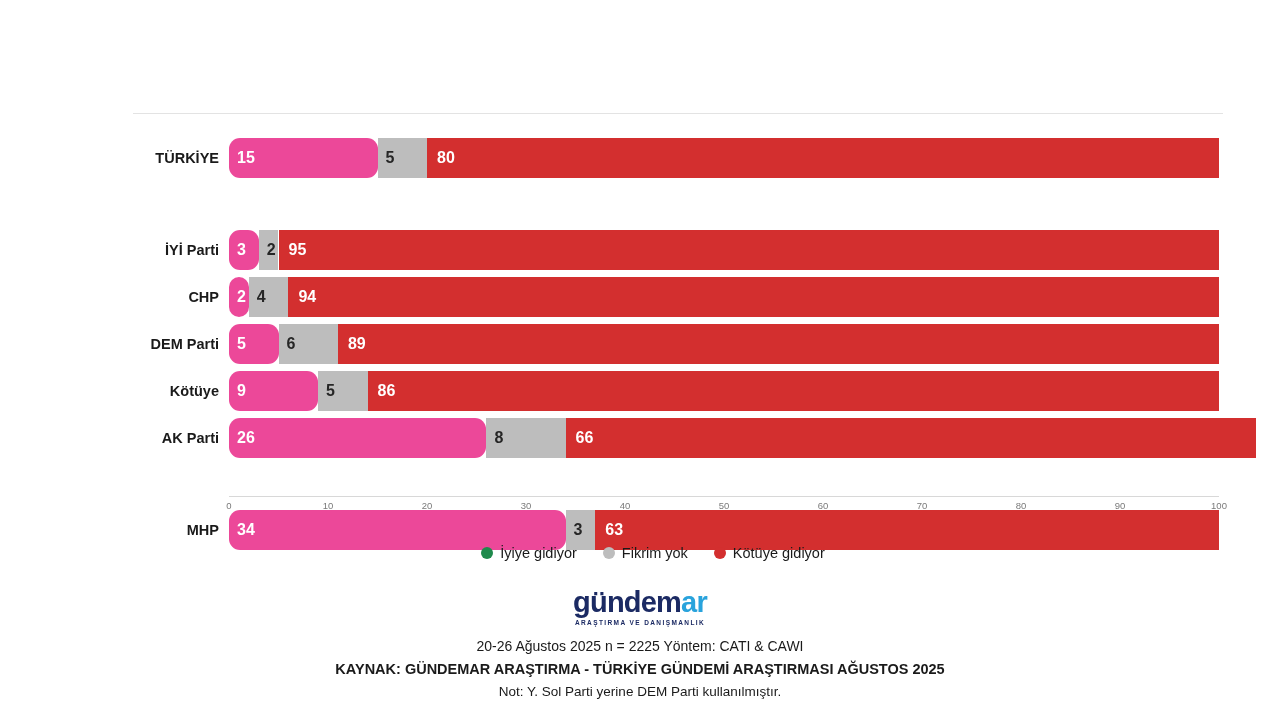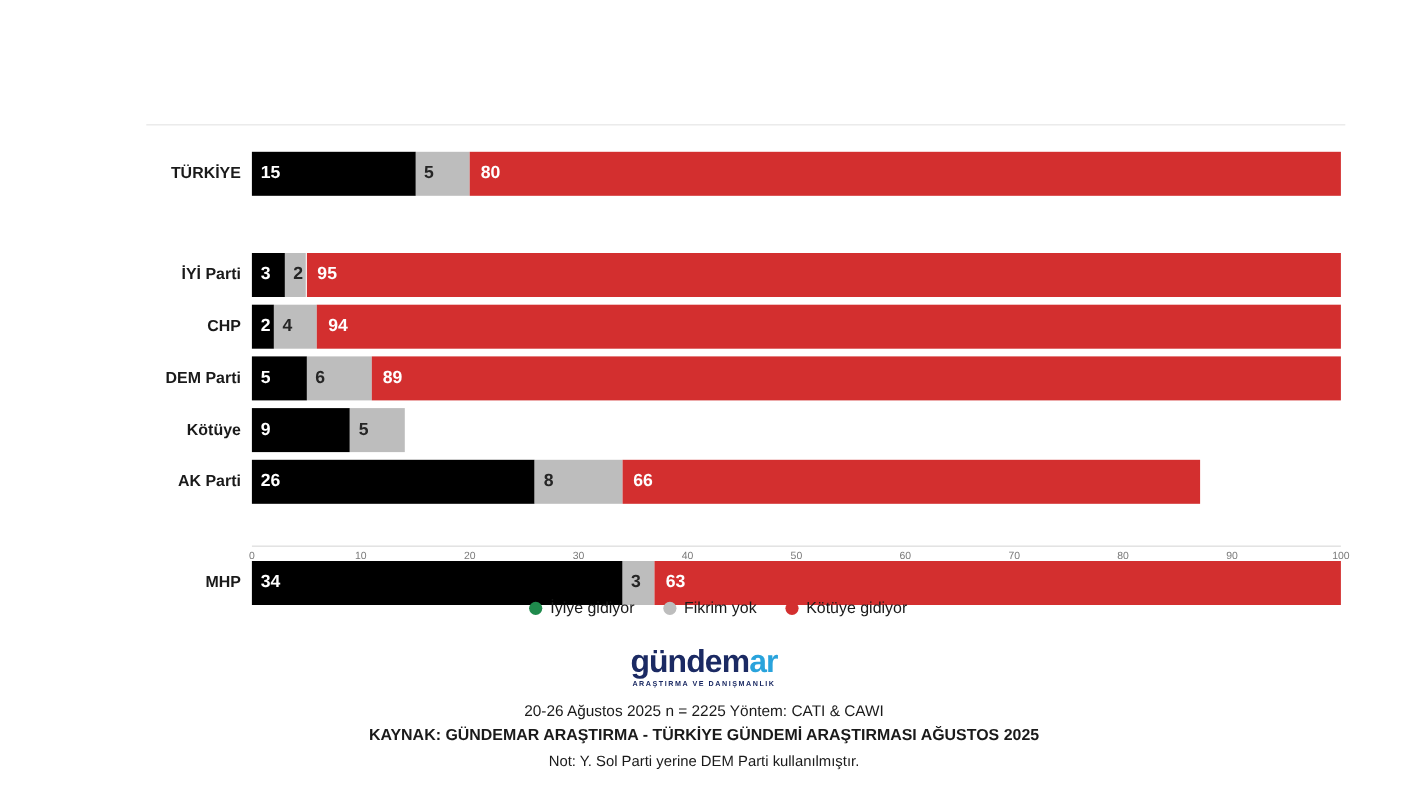--- a/index.html
+++ b/index.html
@@ -109,21 +109,21 @@
     font-size: 16px;
     font-weight: bold;
     line-height: 40px;
     white-space: nowrap;
   }
   .seg .val {
     position: absolute;
     left: 8px;
     top: 0;
   }
-  .seg.good { background: #000000; }
+  .seg.good { background: #ec4899; border-radius: 11px; }
   .seg.none { background: #bdbdbd; color: #262626; }
   .seg.bad  { background: #d32f2f; }
 
   
   .seg.bad .val { left: 10px; }
 
   
   .axis {
     position: absolute;
     left: 96px;
@@ -282,32 +282,35 @@
         </div>
         <div class="row" style="top: 243px;">
           <div class="row-label">Kötüye</div>
           <div class="bar-track">
             <div class="seg good" style="left: 0px; width: 89.1px;">
               <span class="val">9</span>
             </div>
             <div class="seg none" style="left: 89.1px; width: 49.5px;">
               <span class="val">5</span>
             </div>
+            <div class="seg bad" style="left: 138.6px; width: 851.4px;">
+              <span class="val">86</span>
+            </div>
           </div>
         </div>
         <div class="row" style="top: 290px;">
           <div class="row-label">AK Parti</div>
           <div class="bar-track">
             <div class="seg good" style="left: 0px; width: 257.4px;">
               <span class="val">26</span>
             </div>
             <div class="seg none" style="left: 257.4px; width: 79.2px;">
               <span class="val">8</span>
             </div>
-            <div class="seg bad" style="left: 336.6px; width: 525px;">
+            <div class="seg bad" style="left: 336.6px; width: 690px;">
               <span class="val">66</span>
             </div>
           </div>
         </div>
         <div class="row" style="top: 353px; margin-top: 29px;">
           <div class="row-label">MHP</div>
           <div class="bar-track">
             <div class="seg good" style="left: 0px; width: 336.6px;">
               <span class="val">34</span>
             </div>

